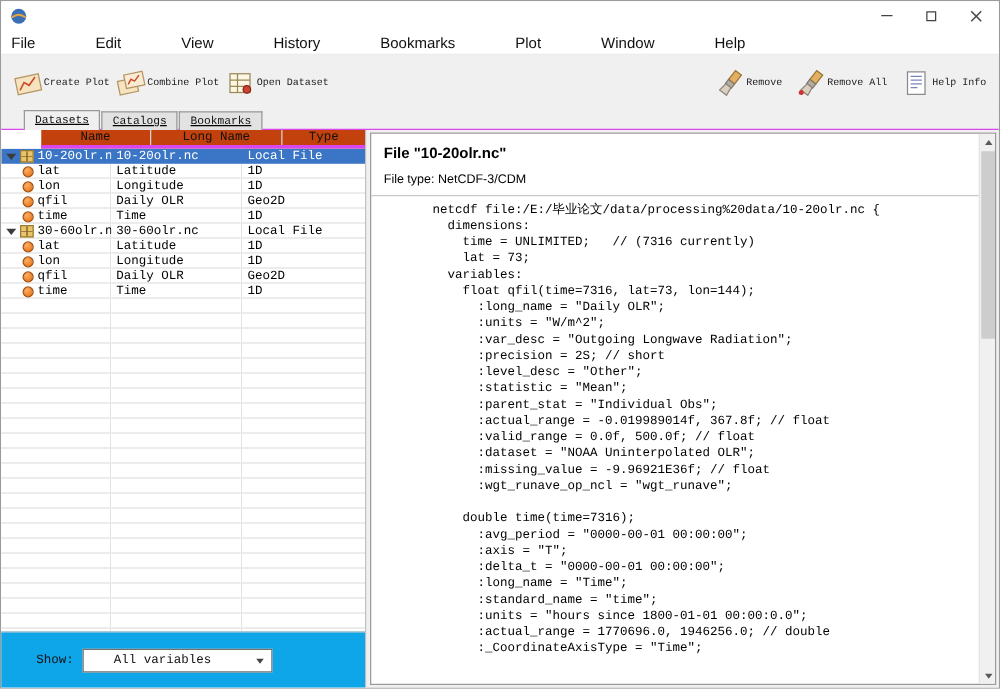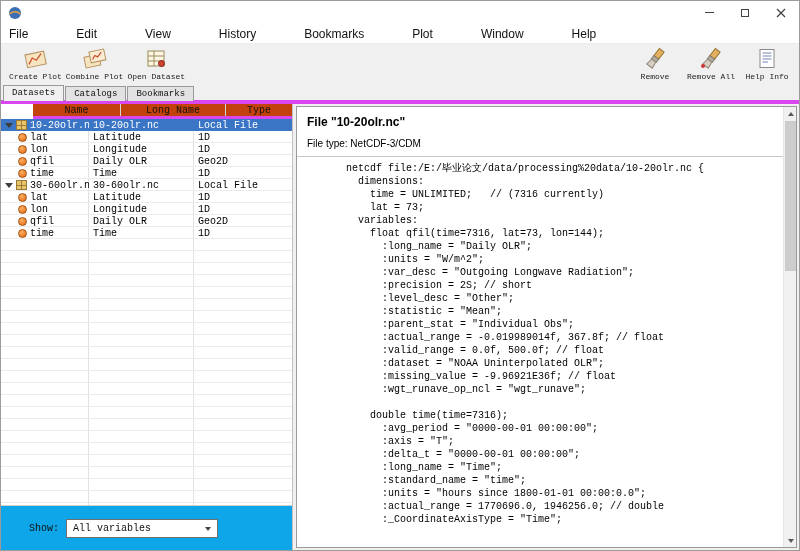--- a/index.html
+++ b/index.html
@@ -15,27 +15,27 @@
   .glyph-min{width:9px;height:1px;background:#444;}
   .glyph-max{width:8px;height:8px;border:1px solid #444;}
 
   
   .menubar{height:20px;background:#fff;display:flex;align-items:center;padding-left:3px;font-size:12px;color:#111;flex:none;border-bottom:1px solid #ececec;gap:38px;}
   .menu-item{padding:2px 5px;}
 
   
   .toolbar{height:43px;background:#f0f0f0;display:flex;justify-content:space-between;padding:2px 10px 0 8px;flex:none;}
   .tgroup{display:flex;}
-  .tbtn{display:flex;flex-direction:column;align-items:center;margin-right:4px;min-width:44px;}
+  .tbtn{display:flex;flex-direction:row;align-items:center;margin-right:4px;min-width:44px;}
   .tgroup-right .tbtn{margin-right:0;margin-left:10px;}
   .ticon{height:26px;display:flex;align-items:center;justify-content:center;}
   .tlabel{font:8px "Liberation Mono",monospace;color:#222;margin-top:0px;white-space:nowrap;}
 
   
-  .tabstrip{height:17px;background:#f0f0f0;display:flex;align-items:flex-end;padding-left:2px;border-bottom:4px solid #d946ef;flex:none;}
+  .tabstrip{height:17px;background:#f0f0f0;display:flex;align-items:flex-end;padding-left:18px;border-bottom:1px solid #d946ef;flex:none;text-decoration:underline;}
   .tab{font:9px "Liberation Mono",monospace;color:#111;padding:2px 8px 2px 8px;border:1px solid #999;border-bottom:none;background:#e2e2e2;margin-right:1px;position:relative;top:1px;}
   .tab.active{background:#f0f0f0;padding-bottom:3px;}
 
   
   .main{flex:1;display:flex;background:#f0f0f0;min-height:0;}
 
   
   .left-panel{width:292px;flex:none;display:flex;flex-direction:column;background:#fff;border-right:1px solid #c0c0c0;}
   .tree-header{display:flex;height:15px;border-bottom:3px solid #d946ef;font:10px "Liberation Mono",monospace;color:#111;flex:none;background:#c2410c;margin-left:32px;}
   .th{border-right:1px solid #d5d5d5;display:flex;align-items:center;justify-content:center;}
@@ -56,21 +56,21 @@
   .indent{width:15px;flex:none;}
   .ds-icon{width:11px;height:10px;flex:none;margin-right:3px;border:1px solid #9a7b33;
     background:linear-gradient(to right, transparent 4px, rgba(120,90,30,.65) 4px 5px, transparent 5px),
                linear-gradient(to bottom, transparent 4px, rgba(120,90,30,.65) 4px 5px, transparent 5px),#e9c46a;}
   .var-icon{width:9px;height:9px;flex:none;margin-right:3px;border-radius:50%;border:1px solid #a34d0a;
     background:radial-gradient(circle at 35% 30%, #ffb066, #e06a10);}
 
   
   .show-bar{height:45px;background:#0ea5e9;border-top:1px solid #cfcfcf;display:flex;align-items:center;padding-left:28px;font:10px "Liberation Mono",monospace;color:#111;flex:none;}
   .show-label{margin-right:7px;}
-  .dropdown{width:152px;height:19px;background:#fff;border:1px solid #707070;display:flex;align-items:center;padding-left:6px;position:relative;text-align:center;}
+  .dropdown{width:152px;height:19px;background:#fff;border:1px solid #707070;display:flex;align-items:center;padding-left:24px;position:relative;text-align:center;}
   .chev{position:absolute;right:6px;top:7px;width:0;height:0;border-left:3.5px solid transparent;border-right:3.5px solid transparent;border-top:4px solid #444;}
 
   
   .right-wrap{flex:1;padding:2px 2px 2px 3px;min-width:0;}
   .right-panel{width:100%;height:100%;background:#fff;border:1px solid #9a9a9a;position:relative;overflow:hidden;display:flex;flex-direction:column;}
   .info-head{padding:8px 10px 7px 10px;border-bottom:1px solid #c9c9c9;flex:none;}
   .info-title{font-weight:bold;font-size:12px;color:#000;}
   .info-type{font-size:10px;color:#000;margin-top:9px;}
   .cdl{flex:1;padding:5px 10px 0 10px;margin-right:13px;font:10px "Liberation Mono",monospace;color:#000;line-height:13px;overflow:hidden;}
   .cdl-line{white-space:pre;height:13px;margin-left:39px;}

